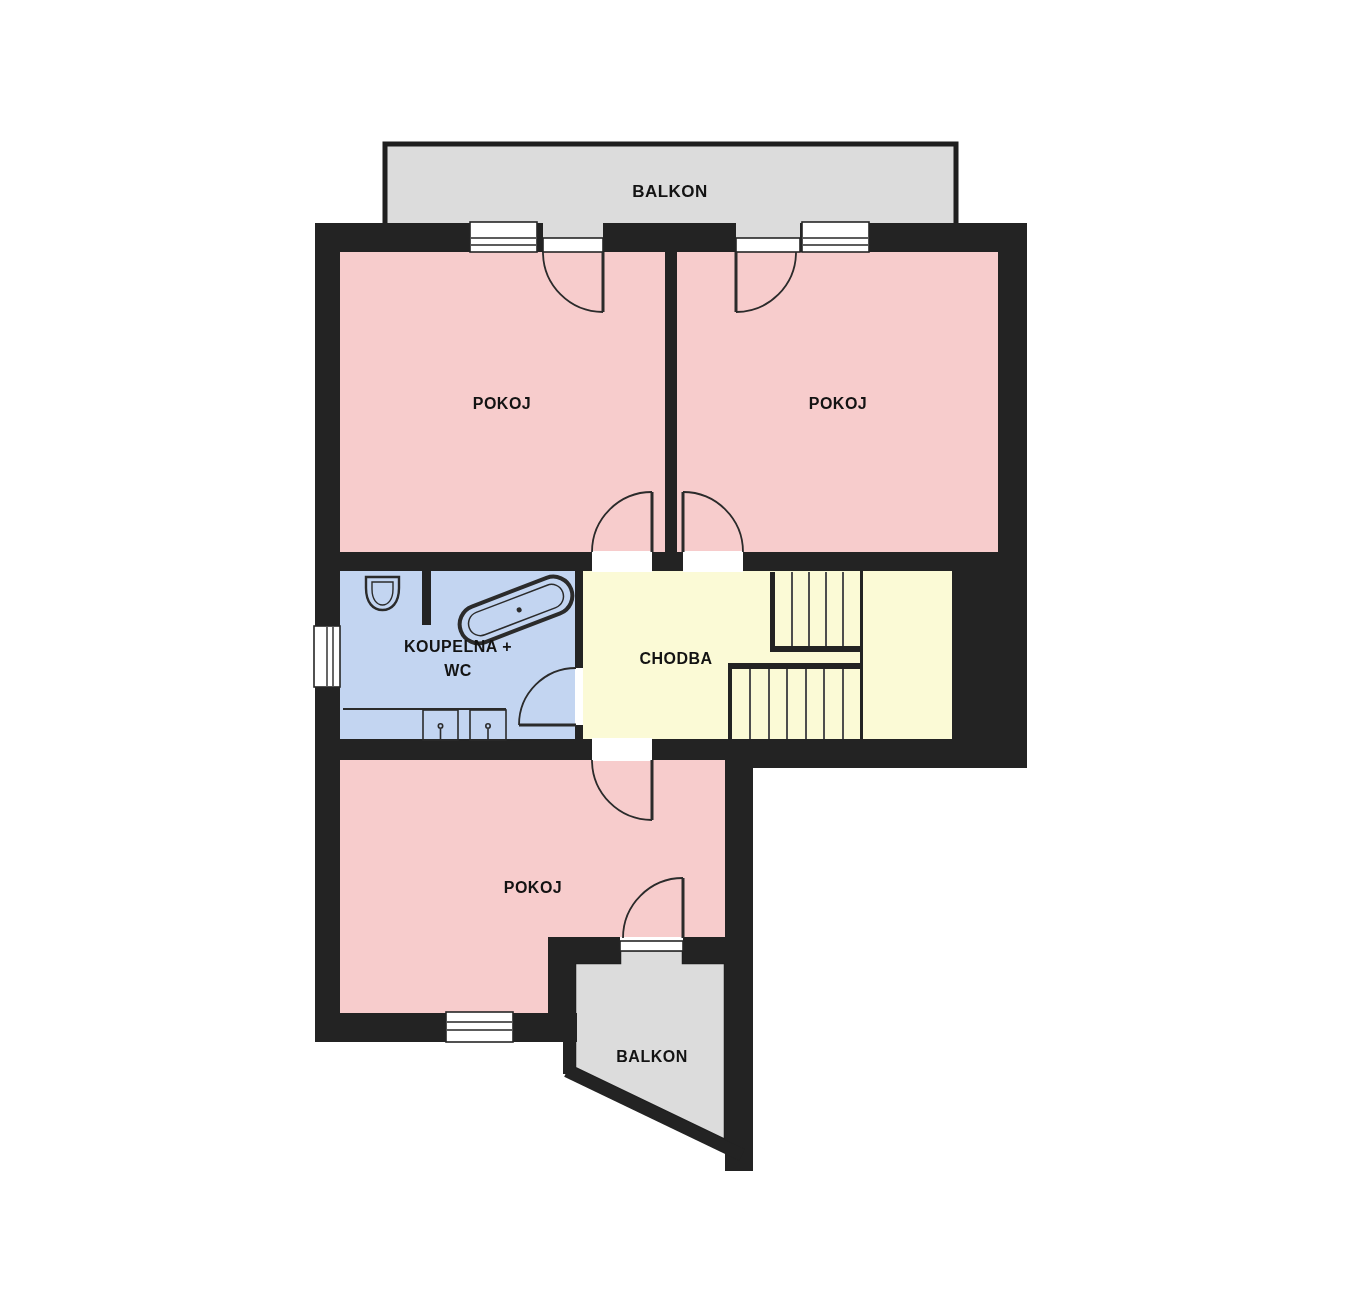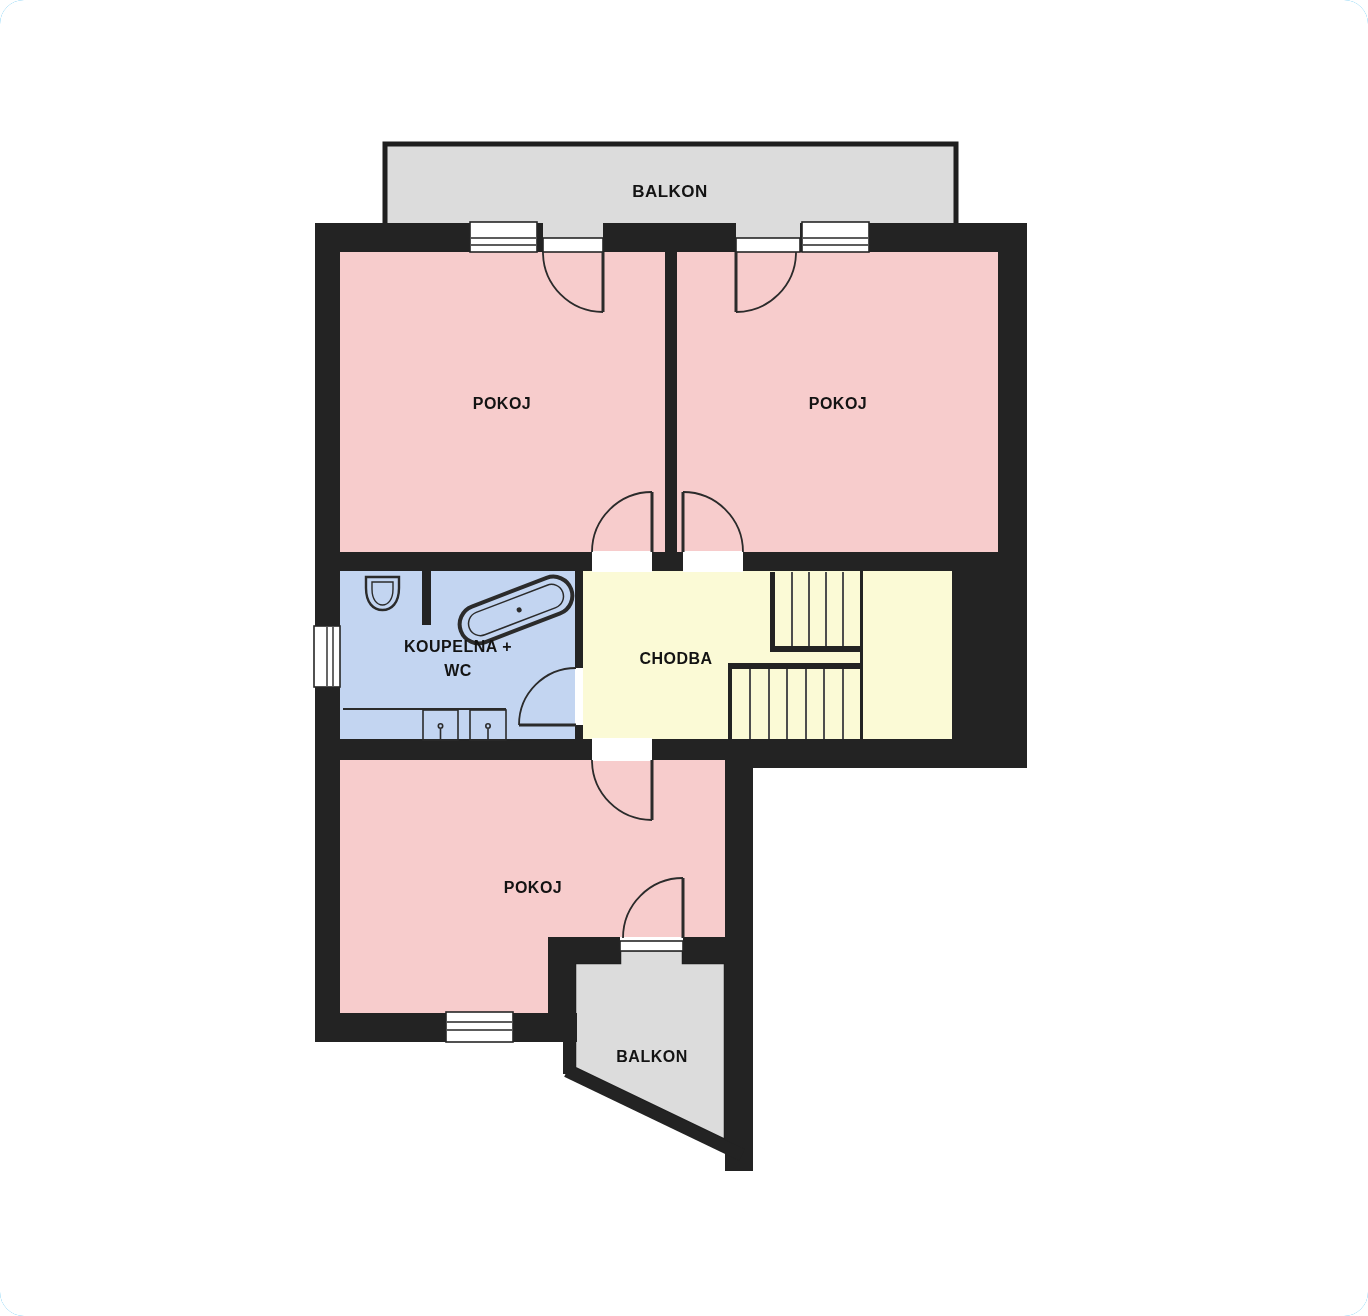--- a/index.html
+++ b/index.html
@@ -1,17 +1,17 @@
 <!DOCTYPE html>
 <html><head>
 <meta charset="utf-8">
 <style>
   html,body{margin:0;padding:0;background:#ffffff;}
   .stage{position:relative;width:1368px;height:1316px;background:#0ea5e9;overflow:hidden;
-         font-family:"Liberation Sans",sans-serif;border-radius:24px;}
+         font-family:"Liberation Sans",sans-serif;}
   svg{display:block;}
   .balcony-rect{stroke:#1f1f1f;stroke-width:5;}
   .balcony-poly{stroke:#1f1f1f;stroke-width:2.5;}
   .wall-stroke{stroke:#232323;}
   .tread{stroke:#4e4e4e;stroke-width:2;fill:none;}
   .opening{fill:#ffffff;}
   .win{fill:#ffffff;stroke:#262626;stroke-width:1.6;}
   .winline{stroke:#262626;stroke-width:1.4;}
   .leaf{stroke:#2b2b2b;stroke-width:3;fill:none;stroke-linecap:butt;}
   .arc{stroke:#2b2b2b;stroke-width:1.8;fill:none;}

